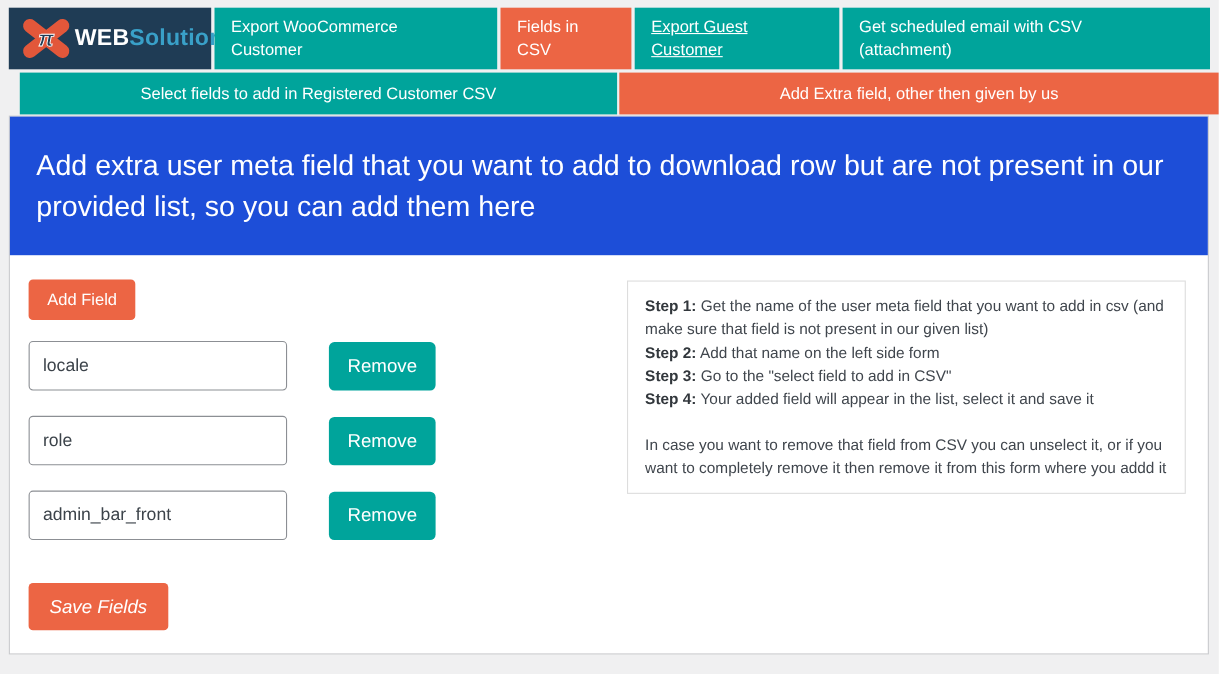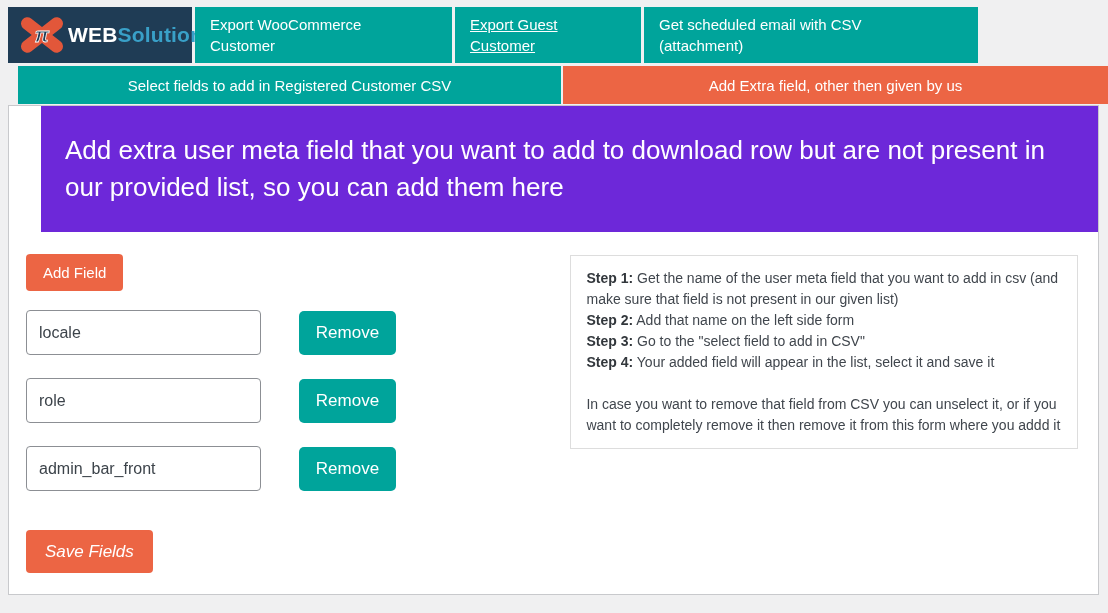--- a/index.html
+++ b/index.html
@@ -39,22 +39,22 @@
   }
   .subtab.active { background:#ec6544; }
   .subtab1 { width:543px; }
   .subtab2 { width:545px; }
   
   .wrapper {
     position:absolute; top:105px; left:8px; width:1091px; height:490px;
     background:#ffffff; border:1px solid #c8c9cc;
   }
   .banner {
-    height:126px; background:#6d28d9; color:#fff;
-    padding:26px 24px; font-size:26px; font-weight:300; line-height:1.42;margin-left:32px;
+    height:126px; background:#1d4ed8; color:#fff;
+    padding:26px 24px; font-size:26px; font-weight:300; line-height:1.42;
   }
   .content { display:flex; padding:22px 20px 0 17px; align-items:flex-start; }
   
   .form-col { width:545px; }
   .btn { border:none; cursor:pointer; color:#fff; font-family:inherit;text-align:center; }
   .add-field-btn {
     background:#ec6544; border-radius:4px; padding:0 17px;
     height:37px; font-size:15px; display:inline-flex; align-items:center;
   }
   .field-row { display:flex; align-items:center; margin-top:19px; }
@@ -91,20 +91,23 @@
       <g fill="#e2573a">
         <rect x="-1" y="13.5" width="52" height="13" rx="6.5" transform="rotate(38 25 20)"></rect>
         <rect x="-1" y="13.5" width="52" height="13" rx="6.5" transform="rotate(-38 25 20)"></rect>
       </g>
       <text x="25" y="27" text-anchor="middle" font-size="21" font-style="italic" font-weight="bold" fill="#1f3c55" stroke="#ffffff" stroke-width="0.8">π</text>
     </svg>
     <div class="brand"><span class="brand-web">WEB</span><span class="brand-solution">Solution</span></div>
   </div>
   <div class="tab tab1">
     <span>Export WooCommerce Customer</span>
+  </div>
+  <div class="tab tab2 active">
+    <span>Fields in CSV</span>
   </div>
   <div class="tab tab3">
     <span>Export Guest Customer</span>
   </div>
   <div class="tab tab4">
     <span>Get scheduled email with CSV (attachment)</span>
   </div>
 </div>
 
 <div class="nav-row2">

